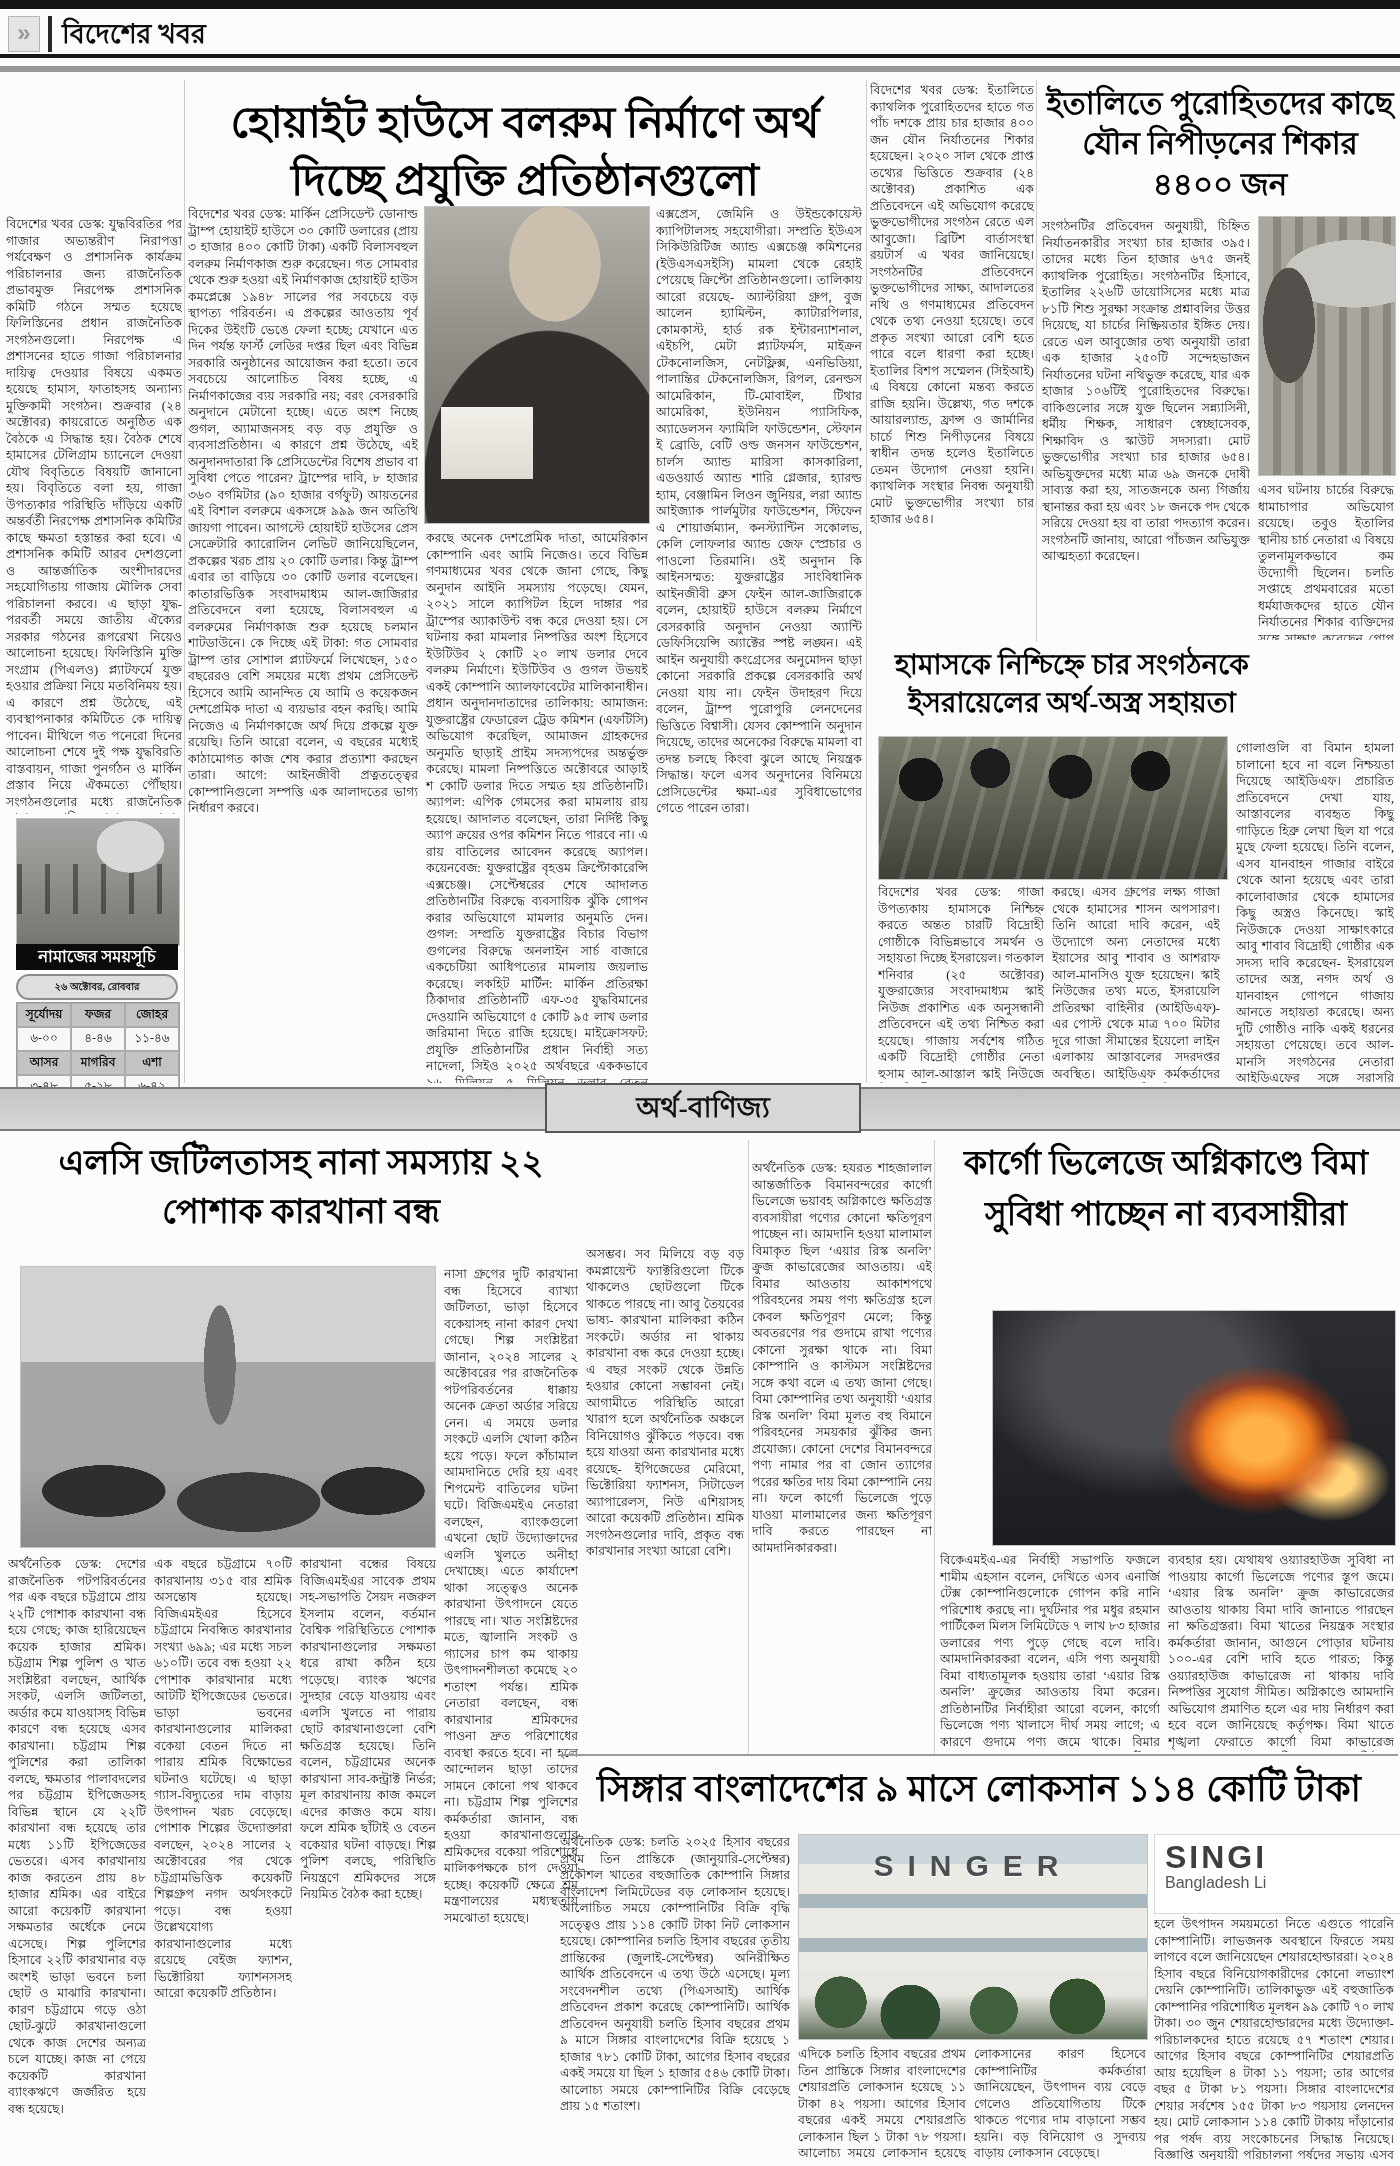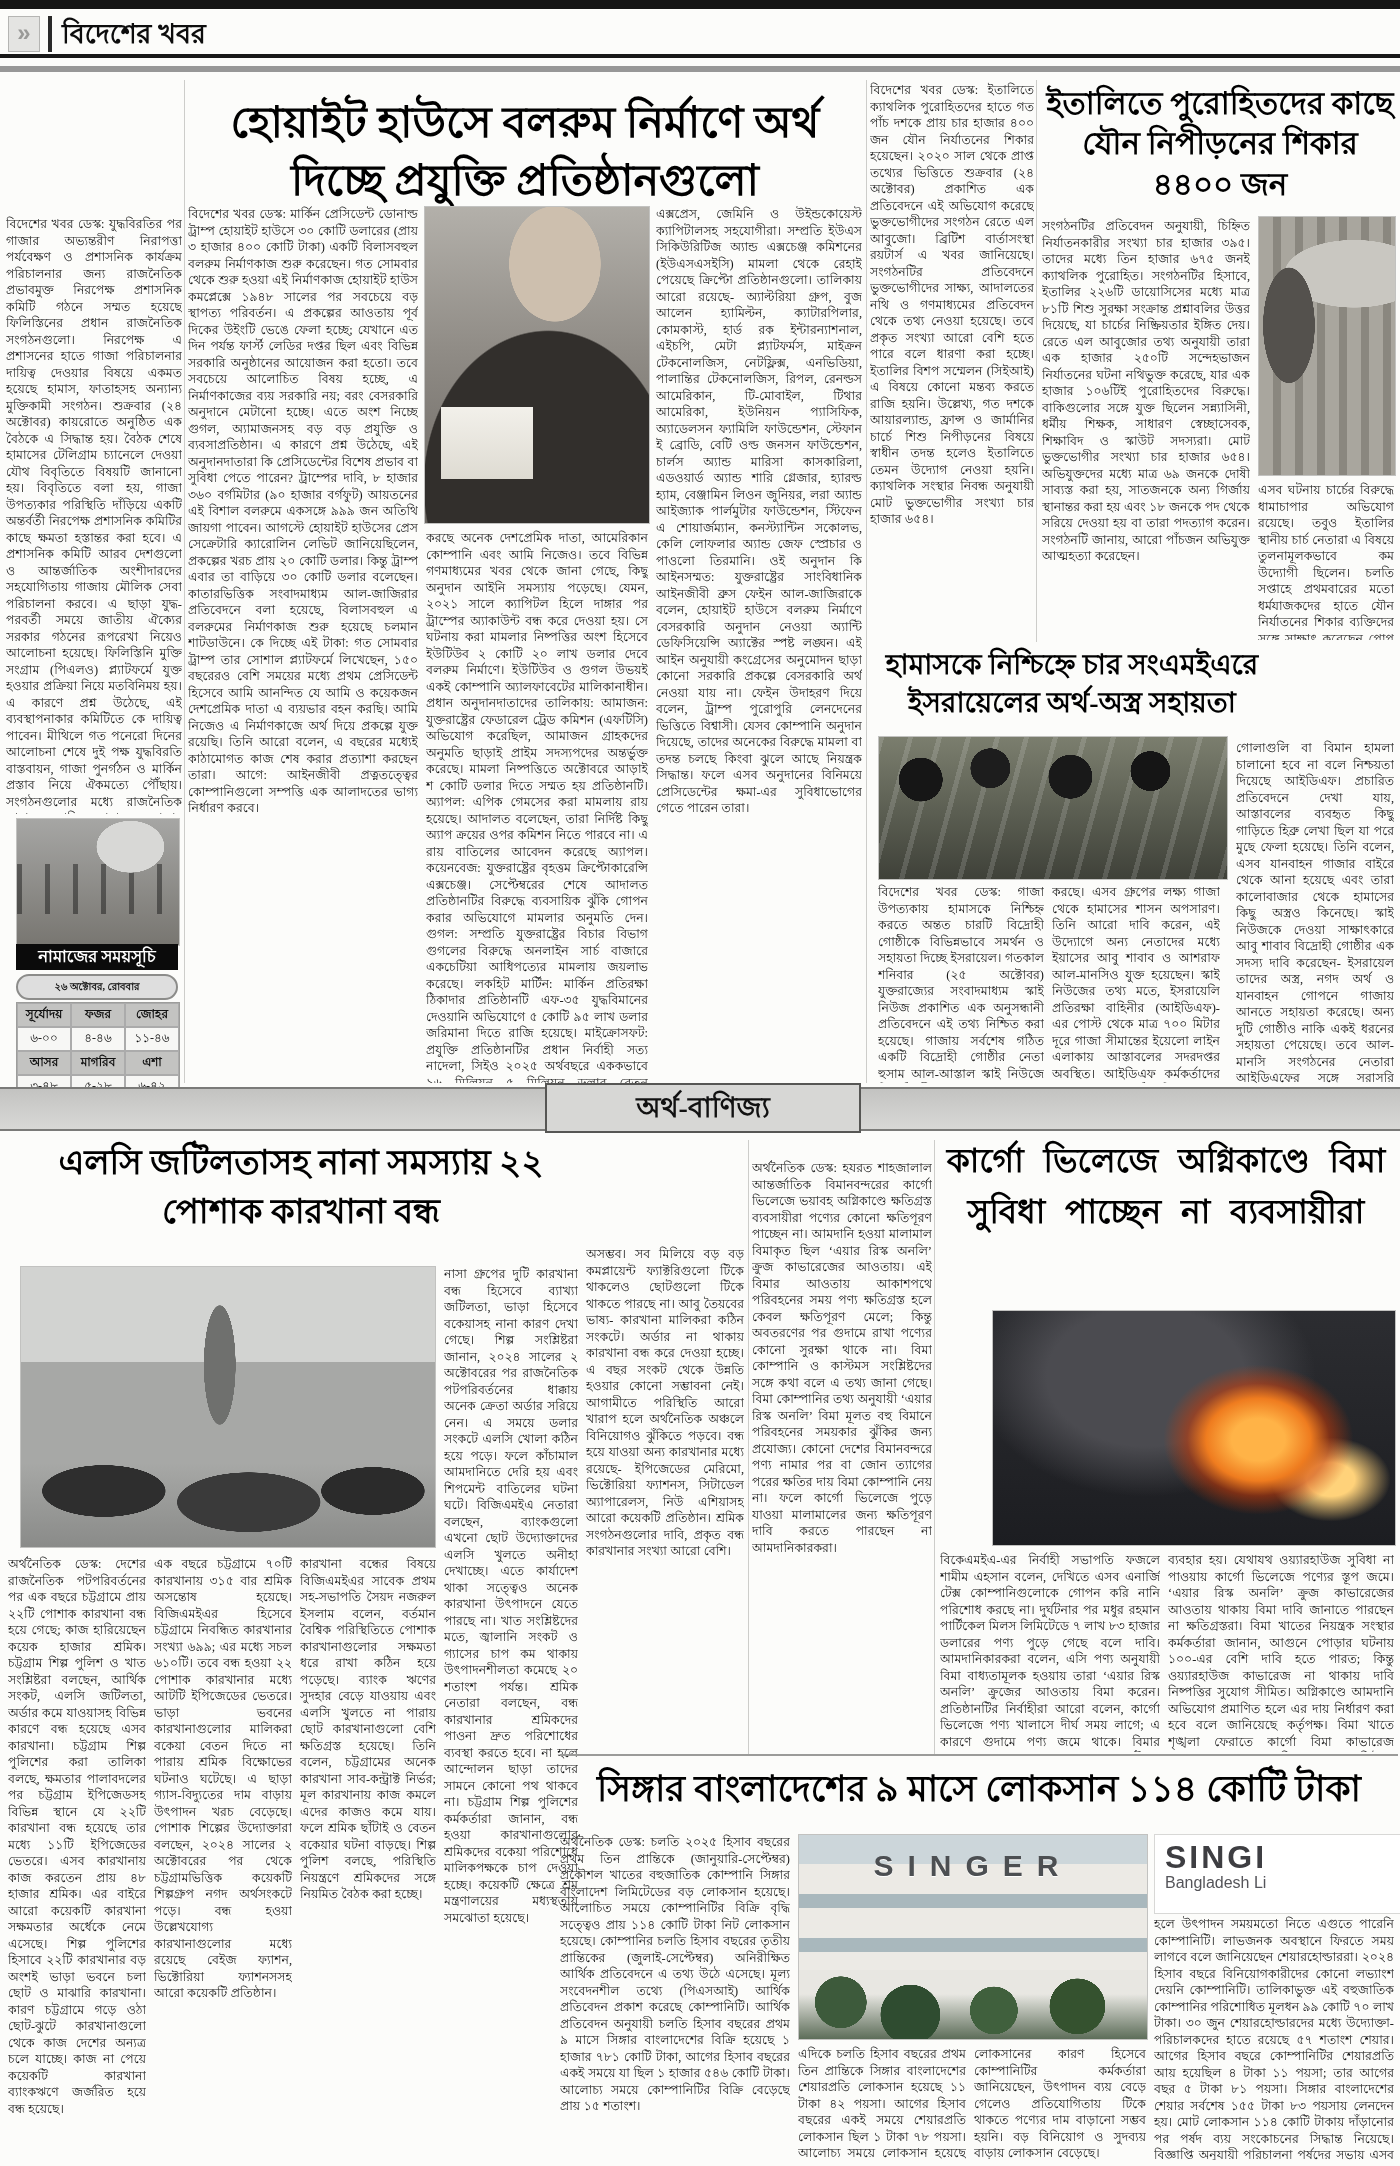--- a/index.html
+++ b/index.html
@@ -132,39 +132,39 @@
   <div class="col" style="left:188px;top:206px;width:230px;height:877px;">বিদেশের খবর ডেস্ক: মার্কিন প্রেসিডেন্ট ডোনাল্ড ট্রাম্প হোয়াইট হাউসে ৩০ কোটি ডলারের (প্রায় ৩ হাজার ৪০০ কোটি টাকা) একটি বিলাসবহুল বলরুম নির্মাণকাজ শুরু করেছেন। গত সোমবার থেকে শুরু হওয়া এই নির্মাণকাজ হোয়াইট হাউস কমপ্লেক্সে ১৯৪৮ সালের পর সবচেয়ে বড় স্থাপত্য পরিবর্তন। এ প্রকল্পের আওতায় পূর্ব দিকের উইংটি ভেঙে ফেলা হচ্ছে; যেখানে এত দিন পর্যন্ত ফার্স্ট লেডির দপ্তর ছিল এবং বিভিন্ন সরকারি অনুষ্ঠানের আয়োজন করা হতো। তবে সবচেয়ে আলোচিত বিষয় হচ্ছে, এ নির্মাণকাজের ব্যয় সরকারি নয়; বরং বেসরকারি অনুদানে মেটানো হচ্ছে। এতে অংশ নিচ্ছে গুগল, অ্যামাজনসহ বড় বড় প্রযুক্তি ও ব্যবসাপ্রতিষ্ঠান। এ কারণে প্রশ্ন উঠেছে, এই অনুদানদাতারা কি প্রেসিডেন্টের বিশেষ প্রভাব বা সুবিধা পেতে পারেন? ট্রাম্পের দাবি, ৮ হাজার ৩৬০ বর্গমিটার (৯০ হাজার বর্গফুট) আয়তনের এই বিশাল বলরুমে একসঙ্গে ৯৯৯ জন অতিথি জায়গা পাবেন। আগস্টে হোয়াইট হাউসের প্রেস সেক্রেটারি ক্যারোলিন লেভিট জানিয়েছিলেন, প্রকল্পের খরচ প্রায় ২০ কোটি ডলার। কিন্তু ট্রাম্প এবার তা বাড়িয়ে ৩০ কোটি ডলার বলেছেন। কাতারভিত্তিক সংবাদমাধ্যম আল-জাজিরার প্রতিবেদনে বলা হয়েছে, বিলাসবহুল এ বলরুমের নির্মাণকাজ শুরু হয়েছে চলমান শাটডাউনে। কে দিচ্ছে এই টাকা: গত সোমবার ট্রাম্প তার সোশাল প্ল্যাটফর্মে লিখেছেন, ১৫০ বছরেরও বেশি সময়ের মধ্যে প্রথম প্রেসিডেন্ট হিসেবে আমি আনন্দিত যে আমি ও কয়েকজন দেশপ্রেমিক দাতা এ ব্যয়ভার বহন করছি। আমি নিজেও এ নির্মাণকাজে অর্থ দিয়ে প্রকল্পে যুক্ত রয়েছি। তিনি আরো বলেন, এ বছরের মধ্যেই কাঠামোগত কাজ শেষ করার প্রত্যাশা করছেন তারা। আগে: আইনজীবী প্রত্নতত্ত্বের কোম্পানিগুলো সম্পত্তি এক আলাদতের ভাগ্য নির্ধারণ করবে।</div>
   <div class="col" style="left:426px;top:530px;width:222px;height:553px;">করছে অনেক দেশপ্রেমিক দাতা, আমেরিকান কোম্পানি এবং আমি নিজেও। তবে বিভিন্ন গণমাধ্যমের খবর থেকে জানা গেছে, কিছু অনুদান আইনি সমস্যায় পড়েছে। যেমন, ২০২১ সালে ক্যাপিটল হিলে দাঙ্গার পর ট্রাম্পের অ্যাকাউন্ট বন্ধ করে দেওয়া হয়। সে ঘটনায় করা মামলার নিষ্পত্তির অংশ হিসেবে ইউটিউব ২ কোটি ২০ লাখ ডলার দেবে বলরুম নির্মাণে। ইউটিউব ও গুগল উভয়ই একই কোম্পানি অ্যালফাবেটের মালিকানাধীন। প্রধান অনুদানদাতাদের তালিকায়: আমাজন: যুক্তরাষ্ট্রের ফেডারেল ট্রেড কমিশন (এফটিসি) অভিযোগ করেছিল, আমাজন গ্রাহকদের অনুমতি ছাড়াই প্রাইম সদস্যপদের অন্তর্ভুক্ত করেছে। মামলা নিষ্পত্তিতে অক্টোবরে আড়াই শ কোটি ডলার দিতে সম্মত হয় প্রতিষ্ঠানটি। অ্যাপল: এপিক গেমসের করা মামলায় রায় হয়েছে। আদালত বলেছেন, তারা নির্দিষ্ট কিছু অ্যাপ ক্রয়ের ওপর কমিশন নিতে পারবে না। এ রায় বাতিলের আবেদন করেছে অ্যাপল। কয়েনবেজ: যুক্তরাষ্ট্রের বৃহত্তম ক্রিপ্টোকারেন্সি এক্সচেঞ্জ। সেপ্টেম্বরের শেষে আদালত প্রতিষ্ঠানটির বিরুদ্ধে ব্যবসায়িক ঝুঁকি গোপন করার অভিযোগে মামলার অনুমতি দেন। গুগল: সম্প্রতি যুক্তরাষ্ট্রের বিচার বিভাগ গুগলের বিরুদ্ধে অনলাইন সার্চ বাজারে একচেটিয়া আধিপত্যের মামলায় জয়লাভ করেছে। লকহিট মার্টিন: মার্কিন প্রতিরক্ষা ঠিকাদার প্রতিষ্ঠানটি এফ-৩৫ যুদ্ধবিমানের দেওয়ানি অভিযোগে ৫ কোটি ৯৫ লাখ ডলার জরিমানা দিতে রাজি হয়েছে। মাইক্রোসফট: প্রযুক্তি প্রতিষ্ঠানটির প্রধান নির্বাহী সত্য নাদেলা, সিইও ২০২৫ অর্থবছরে এককভাবে ৯৬ মিলিয়ন ৫ মিলিয়ন ডলার বেতন পেয়েছেন।</div>
   <div class="col" style="left:656px;top:206px;width:206px;height:877px;">এক্সপ্রেস, জেমিনি ও উইন্ডকোয়েস্ট ক্যাপিটালসহ সহযোগীরা। সম্প্রতি ইউএস সিকিউরিটিজ অ্যান্ড এক্সচেঞ্জ কমিশনের (ইউএসএসইসি) মামলা থেকে রেহাই পেয়েছে ক্রিপ্টো প্রতিষ্ঠানগুলো। তালিকায় আরো রয়েছে- অ্যাল্টরিয়া গ্রুপ, বুজ আলেন হ্যামিল্টন, ক্যাটারপিলার, কোমকাস্ট, হার্ড রক ইন্টারন্যাশনাল, এইচপি, মেটা প্ল্যাটফর্মস, মাইক্রন টেকনোলজিস, নেটফ্লিক্স, এনভিডিয়া, পালান্তির টেকনোলজিস, রিপল, রেনল্ডস আমেরিকান, টি-মোবাইল, টিথার আমেরিকা, ইউনিয়ন প্যাসিফিক, অ্যাডেলসন ফ্যামিলি ফাউন্ডেশন, স্টেফান ই ব্রোডি, বেটি ওল্ড জনসন ফাউন্ডেশন, চার্লস অ্যান্ড মারিসা কাসকারিলা, এডওয়ার্ড অ্যান্ড শারি গ্লেজার, হ্যারল্ড হ্যাম, বেঞ্জামিন লিওন জুনিয়র, লরা অ্যান্ড আইজ্যাক পার্লমুটার ফাউন্ডেশন, স্টিফেন এ শোয়ার্জম্যান, কনস্ট্যান্টিন সকোলভ, কেলি লোফলার অ্যান্ড জেফ স্প্রেচার ও পাওলো তিরমানি। ওই অনুদান কি আইনসম্মত: যুক্তরাষ্ট্রের সাংবিধানিক আইনজীবী ব্রুস ফেইন আল-জাজিরাকে বলেন, হোয়াইট হাউসে বলরুম নির্মাণে বেসরকারি অনুদান নেওয়া অ্যান্টি ডেফিসিয়েন্সি অ্যাক্টের স্পষ্ট লঙ্ঘন। এই আইন অনুযায়ী কংগ্রেসের অনুমোদন ছাড়া কোনো সরকারি প্রকল্পে বেসরকারি অর্থ নেওয়া যায় না। ফেইন উদাহরণ দিয়ে বলেন, ট্রাম্প পুরোপুরি লেনদেনের ভিত্তিতে বিশ্বাসী। যেসব কোম্পানি অনুদান দিয়েছে, তাদের অনেকের বিরুদ্ধে মামলা বা তদন্ত চলছে কিংবা ঝুলে আছে নিয়ন্ত্রক সিদ্ধান্ত। ফলে এসব অনুদানের বিনিময়ে প্রেসিডেন্টের ক্ষমা-এর সুবিধাভোগের গেতে পারেন তারা।</div>
 
   <div class="col" style="left:870px;top:82px;width:164px;height:560px;">বিদেশের খবর ডেস্ক: ইতালিতে ক্যাথলিক পুরোহিতদের হাতে গত পাঁচ দশকে প্রায় চার হাজার ৪০০ জন যৌন নির্যাতনের শিকার হয়েছেন। ২০২০ সাল থেকে প্রাপ্ত তথ্যের ভিত্তিতে শুক্রবার (২৪ অক্টোবর) প্রকাশিত এক প্রতিবেদনে এই অভিযোগ করেছে ভুক্তভোগীদের সংগঠন রেতে এল আবুজো। ব্রিটিশ বার্তাসংস্থা রয়টার্স এ খবর জানিয়েছে। সংগঠনটির প্রতিবেদনে ভুক্তভোগীদের সাক্ষ্য, আদালতের নথি ও গণমাধ্যমের প্রতিবেদন থেকে তথ্য নেওয়া হয়েছে। তবে প্রকৃত সংখ্যা আরো বেশি হতে পারে বলে ধারণা করা হচ্ছে। ইতালির বিশপ সম্মেলন (সিইআই) এ বিষয়ে কোনো মন্তব্য করতে রাজি হয়নি। উল্লেখ্য, গত দশকে আয়ারল্যান্ড, ফ্রান্স ও জার্মানির চার্চে শিশু নিপীড়নের বিষয়ে স্বাধীন তদন্ত হলেও ইতালিতে তেমন উদ্যোগ নেওয়া হয়নি। ক্যাথলিক সংস্থার নিবন্ধ অনুযায়ী মোট ভুক্তভোগীর সংখ্যা চার হাজার ৬৫৪।</div>
   <div class="hl" style="left:1044px;top:84px;width:352px;font-size:31px;line-height:1.3;">ইতালিতে পুরোহিতদের কাছে যৌন নিপীড়নের শিকার ৪৪০০ জন</div>
   <div class="photo" id="vatican-photo" style="left:1258px;top:216px;width:136px;height:258px;"></div>
   <div class="col" style="left:1042px;top:218px;width:208px;height:422px;">সংগঠনটির প্রতিবেদন অনুযায়ী, চিহ্নিত নির্যাতনকারীর সংখ্যা চার হাজার ৩৯৫। তাদের মধ্যে তিন হাজার ৬৭৫ জনই ক্যাথলিক পুরোহিত। সংগঠনটির হিসাবে, ইতালির ২২৬টি ডায়োসিসের মধ্যে মাত্র ৮১টি শিশু সুরক্ষা সংক্রান্ত প্রশ্নাবলির উত্তর দিয়েছে, যা চার্চের নিষ্ক্রিয়তার ইঙ্গিত দেয়। রেতে এল আবুজোর তথ্য অনুযায়ী তারা এক হাজার ২৫০টি সন্দেহভাজন নির্যাতনের ঘটনা নথিভুক্ত করেছে, যার এক হাজার ১০৬টিই পুরোহিতদের বিরুদ্ধে। বাকিগুলোর সঙ্গে যুক্ত ছিলেন সন্ন্যাসিনী, ধর্মীয় শিক্ষক, সাধারণ স্বেচ্ছাসেবক, শিক্ষাবিদ ও স্কাউট সদস্যরা। মোট ভুক্তভোগীর সংখ্যা চার হাজার ৬৫৪। অভিযুক্তদের মধ্যে মাত্র ৬৯ জনকে দোষী সাব্যস্ত করা হয়, সাতজনকে অন্য গির্জায় স্থানান্তর করা হয় এবং ১৮ জনকে পদ থেকে সরিয়ে দেওয়া হয় বা তারা পদত্যাগ করেন। সংগঠনটি জানায়, আরো পাঁচজন অভিযুক্ত আত্মহত্যা করেছেন।</div>
   <div class="col" style="left:1258px;top:482px;width:136px;height:158px;">এসব ঘটনায় চার্চের বিরুদ্ধে ধামাচাপার অভিযোগ রয়েছে। তবুও ইতালির স্থানীয় চার্চ নেতারা এ বিষয়ে তুলনামূলকভাবে কম উদ্যোগী ছিলেন। চলতি সপ্তাহে প্রথমবারের মতো ধর্মযাজকদের হাতে যৌন নির্যাতনের শিকার ব্যক্তিদের সঙ্গে সাক্ষাৎ করেছেন পোপ লিও। শিশু নিপীড়ন দমনকে তার অন্যতম অগ্রাধিকার হিসেবে ঘোষণা করেছেন তিনি।</div>
 
-  <div class="hl" style="left:876px;top:646px;width:392px;font-size:28px;line-height:1.35;">হামাসকে নিশ্চিহ্নে চার সংএমইএরে ইসরায়েলের অর্থ-অস্ত্র সহায়তা</div>
+  <div class="hl" style="left:876px;top:646px;width:392px;font-size:28px;line-height:1.35;">হামাসকে নিশ্চিহ্নে চার সংগঠনকে ইসরায়েলের অর্থ-অস্ত্র সহায়তা</div>
   <div class="photo" id="militants-photo" style="left:878px;top:736px;width:348px;height:142px;"></div>
   <div class="col" style="left:878px;top:884px;width:166px;height:199px;">বিদেশের খবর ডেস্ক: গাজা উপত্যকায় হামাসকে নিশ্চিহ্ন করতে অন্তত চারটি বিদ্রোহী গোষ্ঠীকে বিভিন্নভাবে সমর্থন ও সহায়তা দিচ্ছে ইসরায়েল। গতকাল শনিবার (২৫ অক্টোবর) যুক্তরাজ্যের সংবাদমাধ্যম স্কাই নিউজ প্রকাশিত এক অনুসন্ধানী প্রতিবেদনে এই তথ্য নিশ্চিত করা হয়েছে। গাজায় সর্বশেষ গঠিত একটি বিদ্রোহী গোষ্ঠীর নেতা হুসাম আল-আস্তাল স্কাই নিউজে বিষয়টি স্বীকার করেছেন। আস্তাল জানান, ‘প্রজেক্ট নিউ গাজা’ নামে একটি পরিকল্পনার আওতায় চারটি বিদ্রোহী গ্রুপ একযোগে কাজ</div>
   <div class="col" style="left:1052px;top:884px;width:168px;height:199px;">করছে। এসব গ্রুপের লক্ষ্য গাজা থেকে হামাসের শাসন অপসারণ। তিনি আরো দাবি করেন, এই উদ্যোগে অন্য নেতাদের মধ্যে ইয়াসের আবু শাবাব ও আশরাফ আল-মানসিও যুক্ত হয়েছেন। স্কাই নিউজের তথ্য মতে, ইসরায়েলি প্রতিরক্ষা বাহিনীর (আইডিএফ)-এর পোস্ট থেকে মাত্র ৭০০ মিটার দূরে গাজা সীমান্তের ইয়েলো লাইন এলাকায় আস্তাবলের সদরদপ্তর অবস্থিত। আইডিএফ কর্মকর্তাদের সঙ্গে সমন্বয়ে একটি ‘গ্রিন জোন’ চুক্তি হয়েছে। গ্রিন জোন এলাকায় কোনো</div>
   <div class="col" style="left:1236px;top:740px;width:158px;height:343px;">গোলাগুলি বা বিমান হামলা চালানো হবে না বলে নিশ্চয়তা দিয়েছে আইডিএফ। প্রচারিত প্রতিবেদনে দেখা যায়, আস্তাবলের ব্যবহৃত কিছু গাড়িতে হিব্রু লেখা ছিল যা পরে মুছে ফেলা হয়েছে। তিনি বলেন, এসব যানবাহন গাজার বাইরে থেকে আনা হয়েছে এবং তারা কালোবাজার থেকে হামাসের কিছু অস্ত্রও কিনেছে। স্কাই নিউজকে দেওয়া সাক্ষাৎকারে আবু শাবাব বিদ্রোহী গোষ্ঠীর এক সদস্য দাবি করেছেন- ইসরায়েল তাদের অস্ত্র, নগদ অর্থ ও যানবাহন গোপনে গাজায় আনতে সহায়তা করেছে। অন্য দুটি গোষ্ঠীও নাকি একই ধরনের সহায়তা পেয়েছে। তবে আল-মানসি সংগঠনের নেতারা আইডিএফের সঙ্গে সরাসরি যোগাযোগের কথা অস্বীকার করে জানিয়েছেন, তারা শুধু জেলা অফিসের মাধ্যমে সমন্বয় করে থাকে যা ইসরায়েলি সামরিক বাহিনী ও ফিলিস্তিনি কর্তৃপক্ষের অধীনে পরিচালিত হয়।</div>
 
   <div class="band"></div>
   <div class="band-label">অর্থ-বাণিজ্য</div>
 
   <div class="hl" style="left:20px;top:1138px;width:562px;font-size:34px;line-height:1.45;">এলসি জটিলতাসহ নানা সমস্যায় ২২ পোশাক কারখানা বন্ধ</div>
   <div class="photo" id="street-photo" style="left:20px;top:1266px;width:414px;height:280px;"></div>
   <div class="col" style="left:8px;top:1556px;width:138px;height:602px;">অর্থনৈতিক ডেস্ক: দেশের রাজনৈতিক পটপরিবর্তনের পর এক বছরে চট্টগ্রামে প্রায় ২২টি পোশাক কারখানা বন্ধ হয়ে গেছে; কাজ হারিয়েছেন কয়েক হাজার শ্রমিক। চট্টগ্রাম শিল্প পুলিশ ও খাত সংশ্লিষ্টরা বলছেন, আর্থিক সংকট, এলসি জটিলতা, অর্ডার কমে যাওয়াসহ বিভিন্ন কারণে বন্ধ হয়েছে এসব কারখানা। চট্টগ্রাম শিল্প পুলিশের করা তালিকা বলছে, ক্ষমতার পালাবদলের পর চট্টগ্রাম ইপিজেডসহ বিভিন্ন স্থানে যে ২২টি কারখানা বন্ধ হয়েছে তার মধ্যে ১১টি ইপিজেডের ভেতরে। এসব কারখানায় কাজ করতেন প্রায় ৪৮ হাজার শ্রমিক। এর বাইরে আরো কয়েকটি কারখানা সক্ষমতার অর্ধেকে নেমে এসেছে। শিল্প পুলিশের হিসাবে ২২টি কারখানার বড় অংশই ভাড়া ভবনে চলা ছোট ও মাঝারি কারখানা। কারণ চট্টগ্রামে গড়ে ওঠা ছোট-ঝুটে কারখানাগুলো থেকে কাজ দেশের অন্যত্র চলে যাচ্ছে। কাজ না পেয়ে কয়েকটি কারখানা ব্যাংকঋণে জর্জরিত হয়ে বন্ধ হয়েছে।</div>
   <div class="col" style="left:154px;top:1556px;width:138px;height:602px;">এক বছরে চট্টগ্রামে ৭০টি কারখানায় ৩১৫ বার শ্রমিক অসন্তোষ হয়েছে। বিজিএমইএর হিসেবে চট্টগ্রামে নিবন্ধিত কারখানার সংখ্যা ৬৯৯; এর মধ্যে সচল ৬১০টি। তবে বন্ধ হওয়া ২২ পোশাক কারখানার মধ্যে আটটি ইপিজেডের ভেতরে। ভাড়া ভবনের কারখানাগুলোর মালিকরা বকেয়া বেতন দিতে না পারায় শ্রমিক বিক্ষোভের ঘটনাও ঘটেছে। এ ছাড়া গ্যাস-বিদ্যুতের দাম বাড়ায় উৎপাদন খরচ বেড়েছে। পোশাক শিল্পের উদ্যোক্তারা বলছেন, ২০২৪ সালের ২ অক্টোবরের পর থেকে চট্টগ্রামভিত্তিক কয়েকটি শিল্পগ্রুপ নগদ অর্থসংকটে পড়ে। বন্ধ হওয়া উল্লেখযোগ্য কারখানাগুলোর মধ্যে রয়েছে বেইজ ফ্যাশন, ভিক্টোরিয়া ফ্যাশনসসহ আরো কয়েকটি প্রতিষ্ঠান।</div>
   <div class="col" style="left:300px;top:1556px;width:136px;height:602px;">কারখানা বন্ধের বিষয়ে বিজিএমইএর সাবেক প্রথম সহ-সভাপতি সৈয়দ নজরুল ইসলাম বলেন, বর্তমান বৈশ্বিক পরিস্থিতিতে পোশাক কারখানাগুলোর সক্ষমতা ধরে রাখা কঠিন হয়ে পড়েছে। ব্যাংক ঋণের সুদহার বেড়ে যাওয়ায় এবং এলসি খুলতে না পারায় ছোট কারখানাগুলো বেশি ক্ষতিগ্রস্ত হয়েছে। তিনি বলেন, চট্টগ্রামের অনেক কারখানা সাব-কন্ট্রাক্ট নির্ভর; মূল কারখানায় কাজ কমলে এদের কাজও কমে যায়। ফলে শ্রমিক ছাঁটাই ও বেতন বকেয়ার ঘটনা বাড়ছে। শিল্প পুলিশ বলছে, পরিস্থিতি নিয়ন্ত্রণে শ্রমিকদের সঙ্গে নিয়মিত বৈঠক করা হচ্ছে।</div>
   <div class="col" style="left:444px;top:1266px;width:134px;height:892px;">নাসা গ্রুপের দুটি কারখানা বন্ধ হিসেবে ব্যাখ্যা জটিলতা, ভাড়া হিসেবে বকেয়াসহ নানা কারণ দেখা গেছে। শিল্প সংশ্লিষ্টরা জানান, ২০২৪ সালের ২ অক্টোবরের পর রাজনৈতিক পটপরিবর্তনের ধাক্কায় অনেক ক্রেতা অর্ডার সরিয়ে নেন। এ সময়ে ডলার সংকটে এলসি খোলা কঠিন হয়ে পড়ে। ফলে কাঁচামাল আমদানিতে দেরি হয় এবং শিপমেন্ট বাতিলের ঘটনা ঘটে। বিজিএমইএ নেতারা বলছেন, ব্যাংকগুলো এখনো ছোট উদ্যোক্তাদের এলসি খুলতে অনীহা দেখাচ্ছে। এতে কার্যাদেশ থাকা সত্ত্বেও অনেক কারখানা উৎপাদনে যেতে পারছে না। খাত সংশ্লিষ্টদের মতে, জ্বালানি সংকট ও গ্যাসের চাপ কম থাকায় উৎপাদনশীলতা কমেছে ২০ শতাংশ পর্যন্ত। শ্রমিক নেতারা বলছেন, বন্ধ কারখানার শ্রমিকদের পাওনা দ্রুত পরিশোধের ব্যবস্থা করতে হবে। না হলে আন্দোলন ছাড়া তাদের সামনে কোনো পথ থাকবে না। চট্টগ্রাম শিল্প পুলিশের কর্মকর্তারা জানান, বন্ধ হওয়া কারখানাগুলোর শ্রমিকদের বকেয়া পরিশোধে মালিকপক্ষকে চাপ দেওয়া হচ্ছে। কয়েকটি ক্ষেত্রে শ্রম মন্ত্রণালয়ের মধ্যস্থতায় সমঝোতা হয়েছে।</div>
   <div class="col" style="left:586px;top:1246px;width:158px;height:506px;">অসম্ভব। সব মিলিয়ে বড় বড় কমপ্লায়েন্ট ফ্যাক্টরিগুলো টিকে থাকলেও ছোটগুলো টিকে থাকতে পারছে না। আবু তৈয়বের ভাষ্য- কারখানা মালিকরা কঠিন সংকটে। অর্ডার না থাকায় কারখানা বন্ধ করে দেওয়া হচ্ছে। এ বছর সংকট থেকে উন্নতি হওয়ার কোনো সম্ভাবনা নেই। আগামীতে পরিস্থিতি আরো খারাপ হলে অর্থনৈতিক অঞ্চলে বিনিয়োগও ঝুঁকিতে পড়বে। বন্ধ হয়ে যাওয়া অন্য কারখানার মধ্যে রয়েছে- ইপিজেডের মেরিমো, ভিক্টোরিয়া ফ্যাশনস, সিটাডেল অ্যাপারেলস, নিউ এশিয়াসহ আরো কয়েকটি প্রতিষ্ঠান। শ্রমিক সংগঠনগুলোর দাবি, প্রকৃত বন্ধ কারখানার সংখ্যা আরো বেশি।</div>
 
   <div class="col" style="left:752px;top:1160px;width:180px;height:592px;">অর্থনৈতিক ডেস্ক: হযরত শাহজালাল আন্তর্জাতিক বিমানবন্দরের কার্গো ভিলেজে ভয়াবহ অগ্নিকাণ্ডে ক্ষতিগ্রস্ত ব্যবসায়ীরা পণ্যের কোনো ক্ষতিপূরণ পাচ্ছেন না। আমদানি হওয়া মালামাল বিমাকৃত ছিল ‘এয়ার রিস্ক অনলি’ ক্রুজ কাভারেজের আওতায়। এই বিমার আওতায় আকাশপথে পরিবহনের সময় পণ্য ক্ষতিগ্রস্ত হলে কেবল ক্ষতিপূরণ মেলে; কিন্তু অবতরণের পর গুদামে রাখা পণ্যের কোনো সুরক্ষা থাকে না। বিমা কোম্পানি ও কাস্টমস সংশ্লিষ্টদের সঙ্গে কথা বলে এ তথ্য জানা গেছে। বিমা কোম্পানির তথ্য অনুযায়ী ‘এয়ার রিস্ক অনলি’ বিমা মূলত বহু বিমানে পরিবহনের সময়কার ঝুঁকির জন্য প্রযোজ্য। কোনো দেশের বিমানবন্দরে পণ্য নামার পর বা জোন ত্যাগের পরের ক্ষতির দায় বিমা কোম্পানি নেয় না। ফলে কার্গো ভিলেজে পুড়ে যাওয়া মালামালের জন্য ক্ষতিপূরণ দাবি করতে পারছেন না আমদানিকারকরা।</div>
-  <div class="hl" style="left:940px;top:1138px;width:452px;font-size:33px;line-height:1.55;font-family:Liberation Mono, monospace;">কার্গো ভিলেজে অগ্নিকাণ্ডে বিমা সুবিধা পাচ্ছেন না ব্যবসায়ীরা</div>
+  <div class="hl" style="left:940px;top:1138px;width:452px;font-size:33px;line-height:1.55;">কার্গো ভিলেজে অগ্নিকাণ্ডে বিমা সুবিধা পাচ্ছেন না ব্যবসায়ীরা</div>
   <div class="photo" id="fire-photo" style="left:992px;top:1310px;width:402px;height:234px;"></div>
   <div class="col" style="left:940px;top:1552px;width:220px;height:200px;">বিকেএমইএ-এর নির্বাহী সভাপতি ফজলে শামীম এহসান বলেন, দেখিতে এসব এনার্জি টেক্স কোম্পানিগুলোকে গোপন করি নানি পরিশোধ করছে না। দুর্ঘটনার পর মধুর রহমান পার্টিকেল মিলস লিমিটেডে ৭ লাখ ৮৩ হাজার ডলারের পণ্য পুড়ে গেছে বলে দাবি। আমদানিকারকরা বলেন, এসি পণ্য অনুযায়ী বিমা বাধ্যতামূলক হওয়ায় তারা ‘এয়ার রিস্ক অনলি’ ক্রুজের আওতায় বিমা করেন। প্রতিষ্ঠানটির নির্বাহীরা আরো বলেন, কার্গো ভিলেজে পণ্য খালাসে দীর্ঘ সময় লাগে; এ কারণে গুদামে পণ্য জমে থাকে। বিমার আওতা বাড়ানো না হলে এ ধরনের দুর্ঘটনায় ব্যবসায়ীদের পথে বসতে হবে। রপ্তানিকারকদের কাঁচামাল ও নমুনা পুড়ে ক্ষতি হয়েছে কয়েকশ কোটি টাকার।</div>
   <div class="col" style="left:1168px;top:1552px;width:226px;height:200px;">ব্যবহার হয়। যেথাযথ ওয়্যারহাউজ সুবিধা না পাওয়ায় কার্গো ভিলেজে পণ্যের স্তূপ জমে। ‘এয়ার রিস্ক অনলি’ ক্রুজ কাভারেজের আওতায় থাকায় বিমা দাবি জানাতে পারছেন না ক্ষতিগ্রস্তরা। বিমা খাতের নিয়ন্ত্রক সংস্থার কর্মকর্তারা জানান, আগুনে পোড়ার ঘটনায় ১০০-এর বেশি দাবি হতে পারত; কিন্তু ওয়্যারহাউজ কাভারেজ না থাকায় দাবি নিষ্পত্তির সুযোগ সীমিত। অগ্নিকাণ্ডে আমদানি অভিযোগ প্রমাণিত হলে এর দায় নির্ধারণ করা হবে বলে জানিয়েছে কর্তৃপক্ষ। বিমা খাতে শৃঙ্খলা ফেরাতে কার্গো বিমা কাভারেজ বাধ্যতামূলক করার সুপারিশ করেছেন সংশ্লিষ্টরা। না হলে ভবিষ্যতে এমন ক্ষতির পুনরাবৃত্তি ঘটবে বলে সতর্ক করেছেন তারা।</div>
 
   <div class="hrline" style="left:560px;top:1754px;width:838px;"></div>
   <div class="hl" style="left:560px;top:1762px;width:838px;font-size:36px;line-height:1.5;">সিঙ্গার বাংলাদেশের ৯ মাসে লোকসান ১১৪ কোটি টাকা</div>
   <div class="col" style="left:560px;top:1834px;width:230px;height:326px;">অর্থনৈতিক ডেস্ক: চলতি ২০২৫ হিসাব বছরের প্রথম তিন প্রান্তিকে (জানুয়ারি-সেপ্টেম্বর) প্রকৌশল খাতের বহুজাতিক কোম্পানি সিঙ্গার বাংলাদেশ লিমিটেডের বড় লোকসান হয়েছে। আলোচিত সময়ে কোম্পানিটির বিক্রি বৃদ্ধি সত্ত্বেও প্রায় ১১৪ কোটি টাকা নিট লোকসান হয়েছে। কোম্পানির চলতি হিসাব বছরের তৃতীয় প্রান্তিকের (জুলাই-সেপ্টেম্বর) অনিরীক্ষিত আর্থিক প্রতিবেদনে এ তথ্য উঠে এসেছে। মূল্য সংবেদনশীল তথ্যে (পিএসআই) আর্থিক প্রতিবেদন প্রকাশ করেছে কোম্পানিটি। আর্থিক প্রতিবেদন অনুযায়ী চলতি হিসাব বছরের প্রথম ৯ মাসে সিঙ্গার বাংলাদেশের বিক্রি হয়েছে ১ হাজার ৭৮১ কোটি টাকা, আগের হিসাব বছরের একই সময়ে যা ছিল ১ হাজার ৫৪৬ কোটি টাকা। আলোচ্য সময়ে কোম্পানিটির বিক্রি বেড়েছে প্রায় ১৫ শতাংশ।</div>
   <div class="photo" id="singer-photo" style="left:798px;top:1834px;width:348px;height:204px;">
     <div class="singer-sign">SINGER</div>
   </div>

